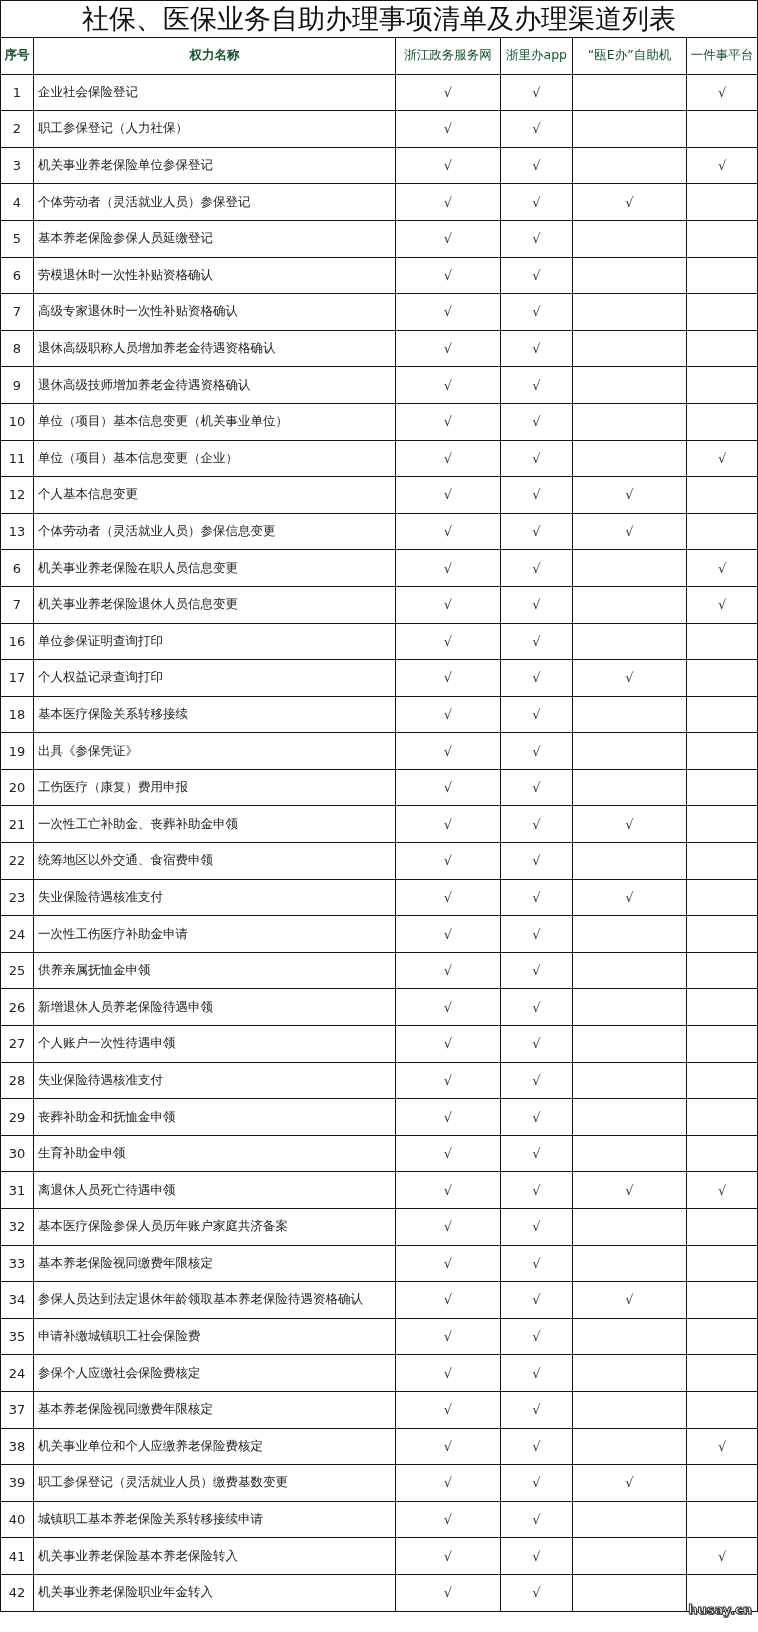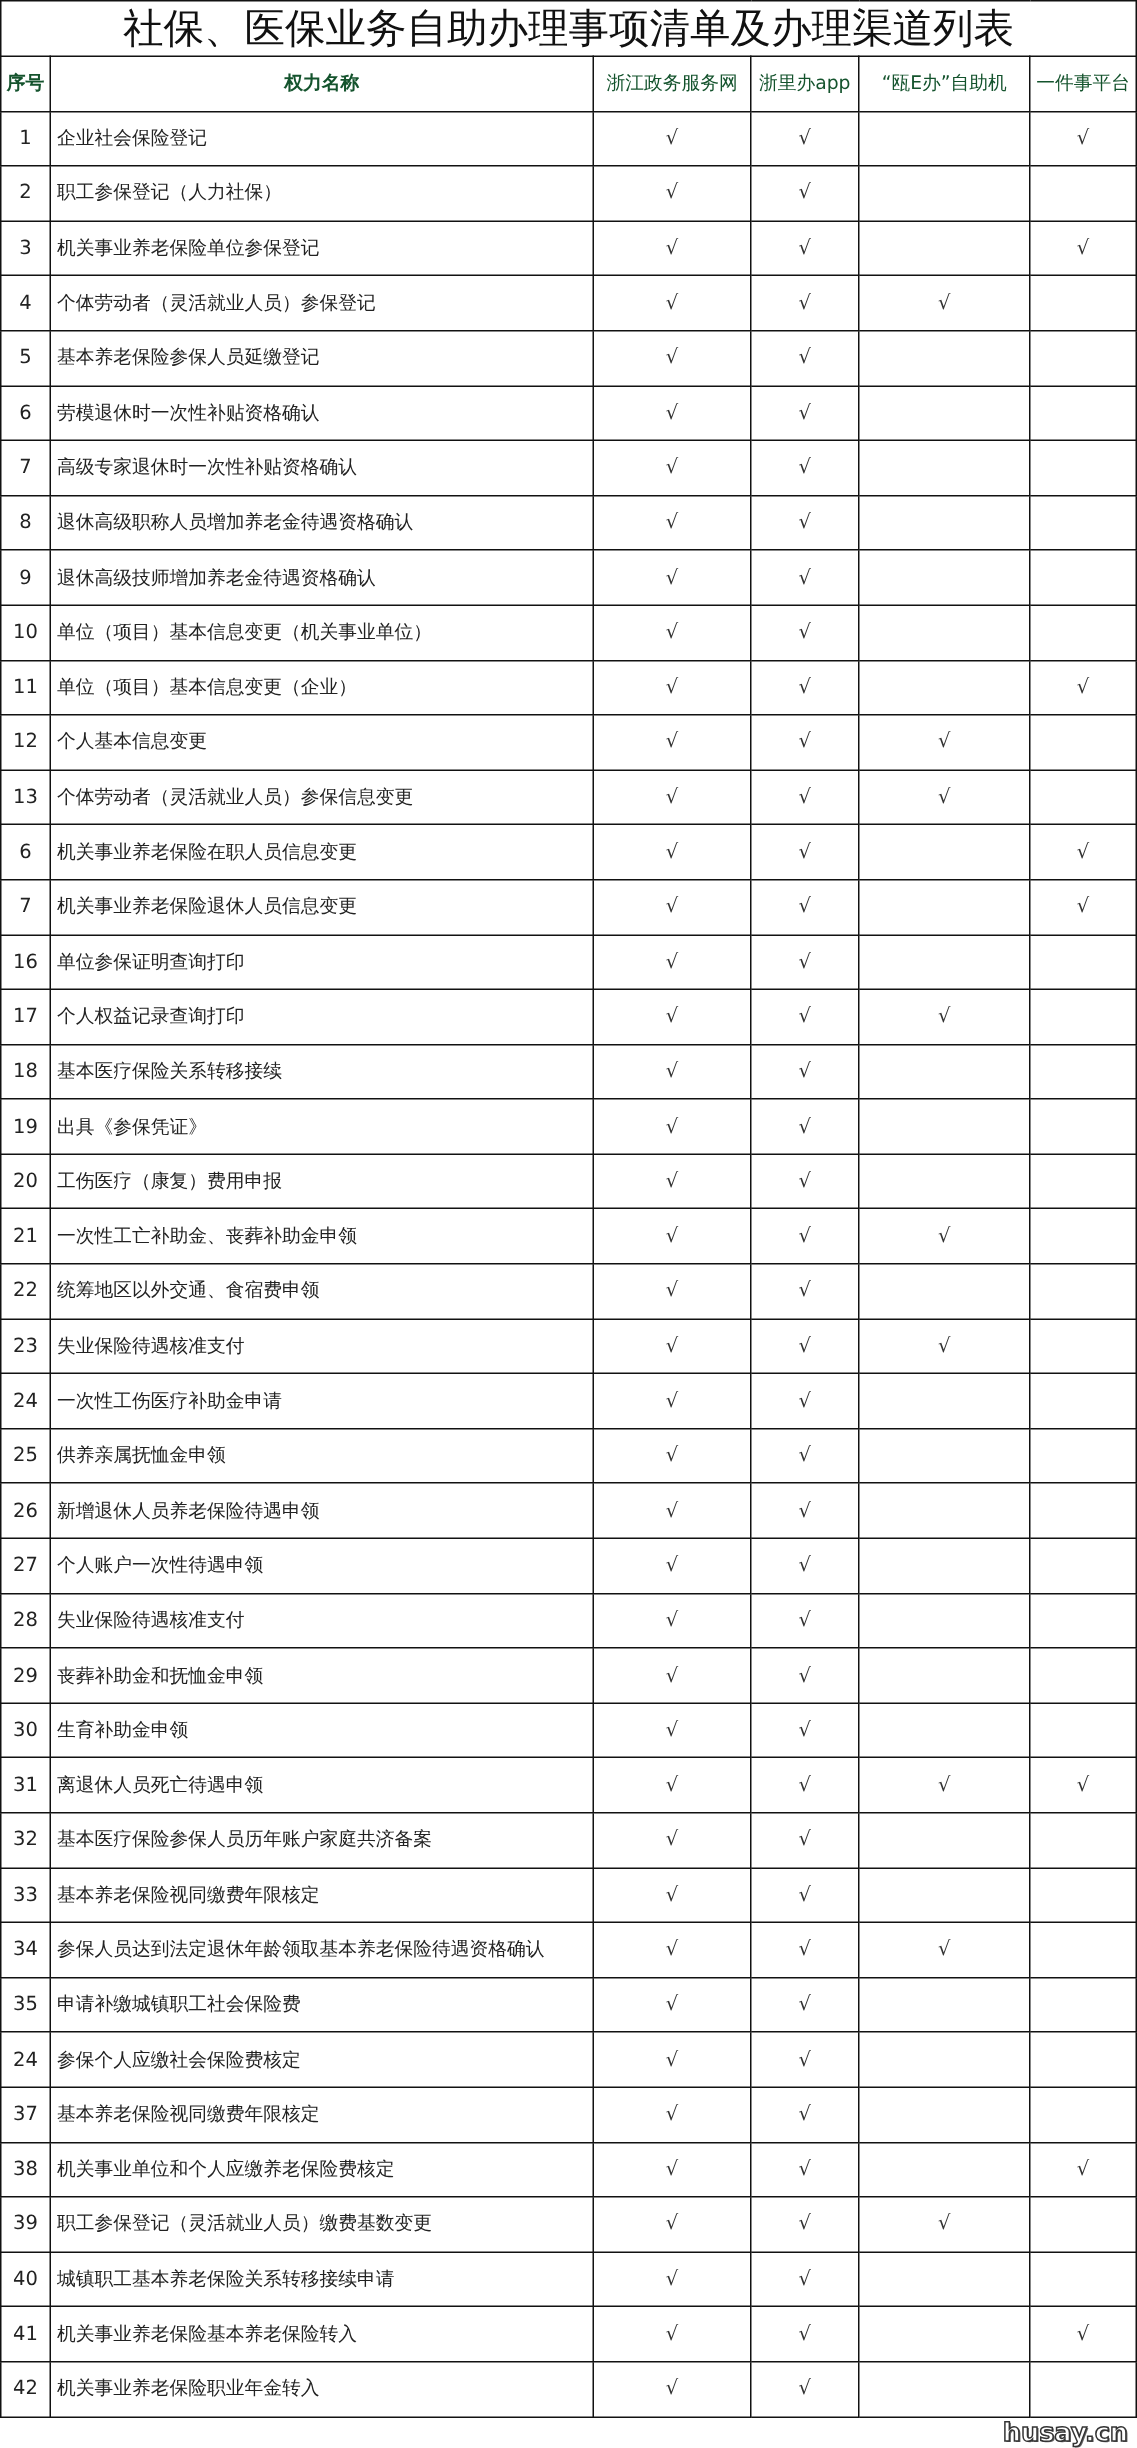--- a/index.html
+++ b/index.html
@@ -7,21 +7,21 @@
   .sheet{position:absolute;left:0;top:0;width:757px;}
   table{border-collapse:collapse;width:757px;table-layout:fixed;}
   td,th{border:1.5px solid #111;padding:0;height:35.6px;font-weight:normal;font-size:13px;}
   .title td{height:36px;font-size:27px;text-align:center;letter-spacing:0px;color:#111;}
   th{font-size:12.5px;color:#14532d;}
   th.name{font-weight:bold;}
   th.idx{font-weight:bold;}
   td.idx{text-align:center;font-size:13px;}
   td.name{text-align:left;padding-left:4px;font-size:12.5px;white-space:nowrap;overflow:hidden;}
   td.mark{text-align:center;font-size:13px;color:#333;}
-  .wm{position:absolute;right:6px;bottom:0;font-family:"DejaVu Sans",sans-serif;font-weight:bold;font-size:17px;color:#fff;
+  .wm{position:absolute;right:6px;bottom:15px;font-family:"DejaVu Sans",sans-serif;font-weight:bold;font-size:13px;color:#fff;
       -webkit-text-stroke:1px #333;letter-spacing:0px;text-shadow:1px 1px 0 #666;padding-left:26px;}
 </style>
 </head>
 <body>
 
 <div class="sheet">
   <table>
     <colgroup>
       <col style="width:33px">
         <col style="width:362px">

